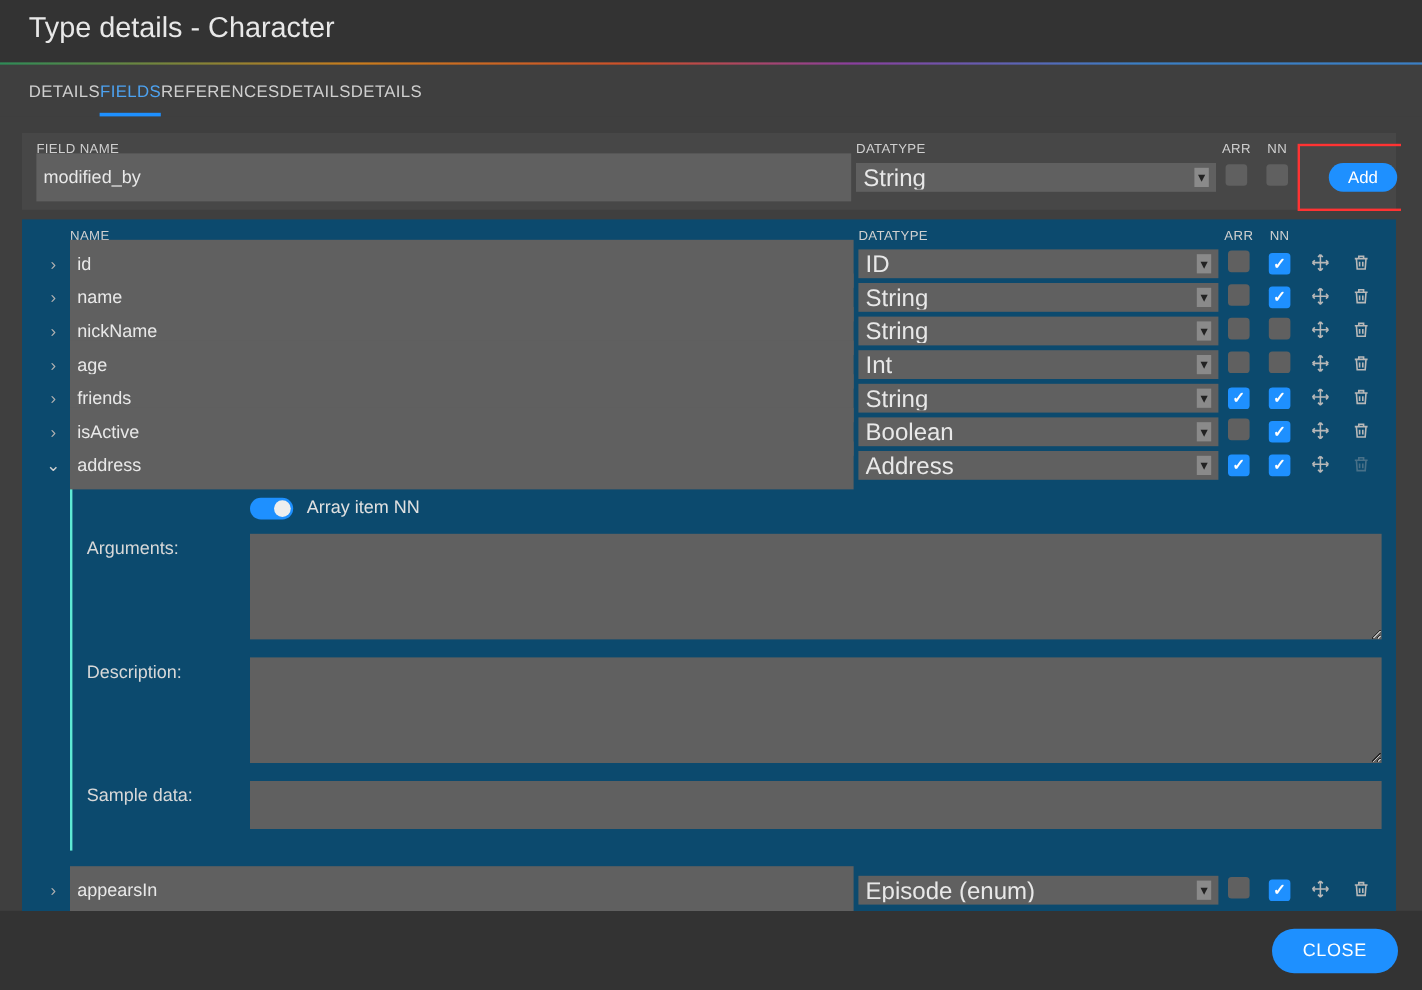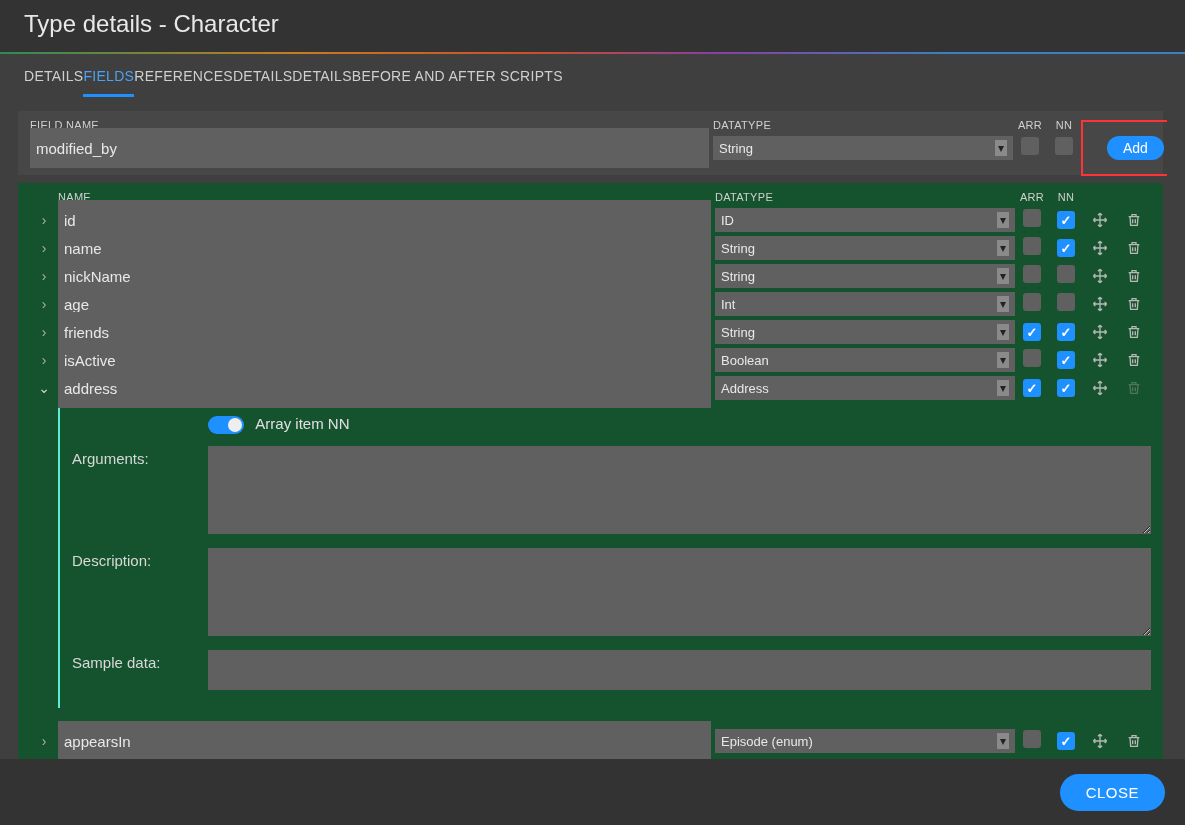--- a/index.html
+++ b/index.html
@@ -102,21 +102,21 @@
     width:100%;
     height:24px;
   }
   .select-wrap select {
     appearance:none;
     -webkit-appearance:none;
     background:#606060;
     border:none;
     color:#e8e8e8;
     padding:2px 20px 2px 6px;
-    font-size:13px;
+    font-size:20px;
     width:100%;
     height:24px;
     outline:none;
   }
   .select-wrap::after {
     content:"▾";
     position:absolute;
     right:6px; top:2px;
     font-size:12px;
     color:#222;
@@ -171,21 +171,21 @@
     align-items:center;
   }
   .cursor-hand {
     position:absolute;
     right:4px; bottom:-2px;
     font-size:16px;
     color:#fff;
   }
 
   .fields-panel {
-    background:#14532d;
+    background:#0c4a6e;
     padding: 8px 12px 12px 12px;
   }
   .fields-panel .grid-header { padding-left:28px; }
   .expand-caret {
     width:28px;flex:0 0 28px;
     text-align:center;
     color:#b0b0b0;
     cursor:pointer;
     font-size:14px;
   }
@@ -268,21 +268,20 @@
 <div class="dialog">
   <div class="title-bar">Type details - Character</div>
   <div class="rainbow"></div>
 
   <div class="tabs" id="tabs">
       <div class="tab">DETAILS</div>
       <div class="tab active">FIELDS</div>
       <div class="tab">REFERENCES</div>
       <div class="tab">DETAILS</div>
       <div class="tab">DETAILS</div>
-      <div class="tab">BEFORE AND AFTER SCRIPTS</div>
     </div>
 
   <div class="content-wrap">
     <div class="scroll-area">
 
       <div class="add-panel">
         <div class="add-header">
           <div class="col-name">FIELD NAME</div>
           <div class="col-dt">DATATYPE</div>
           <div class="col-arr">ARR</div>

